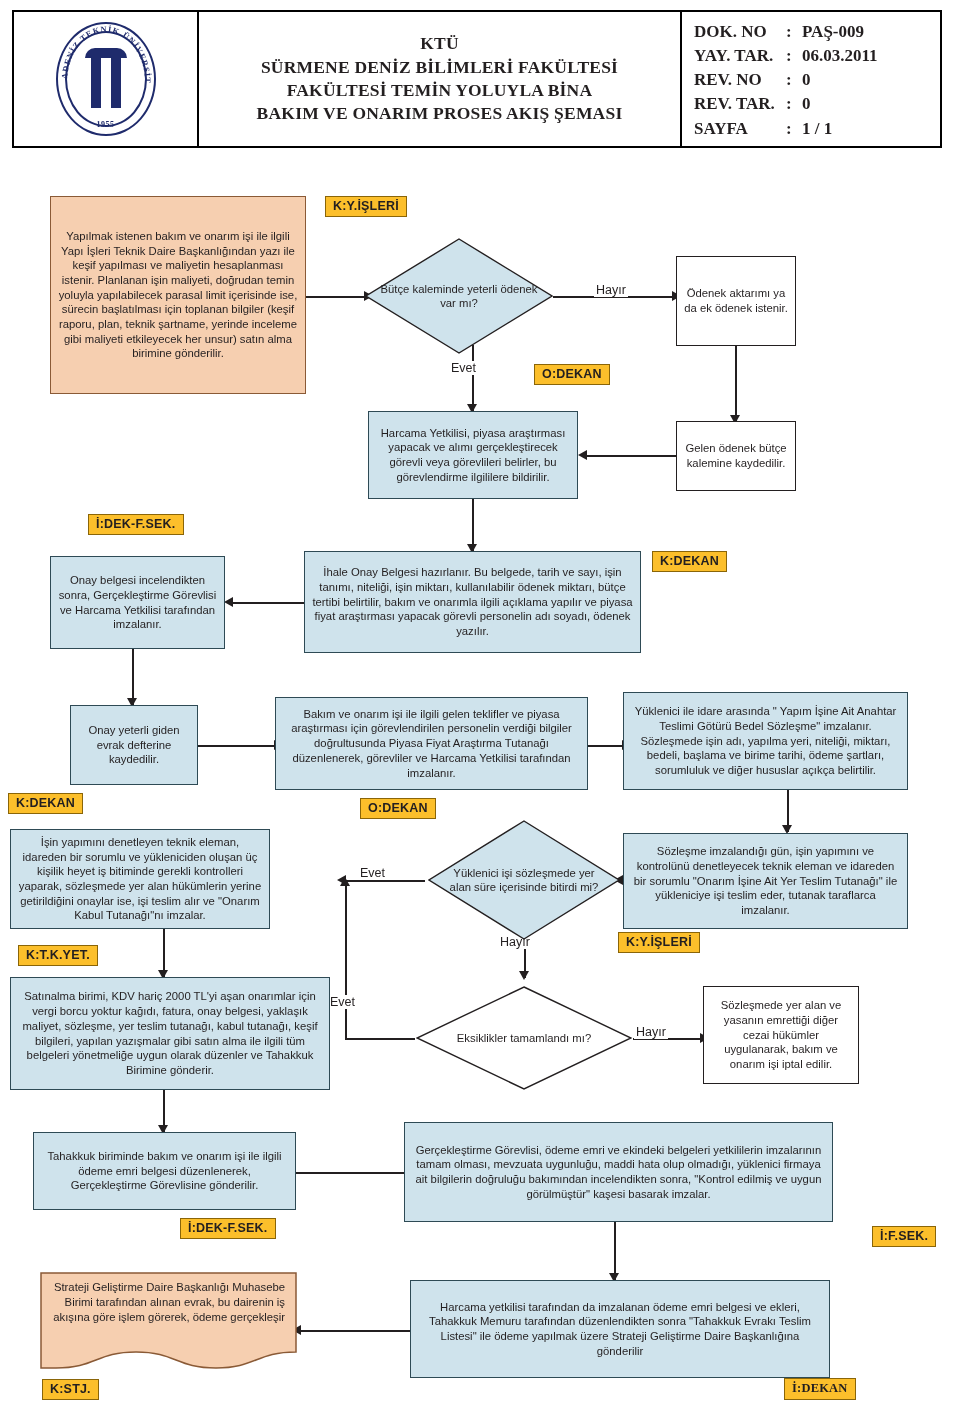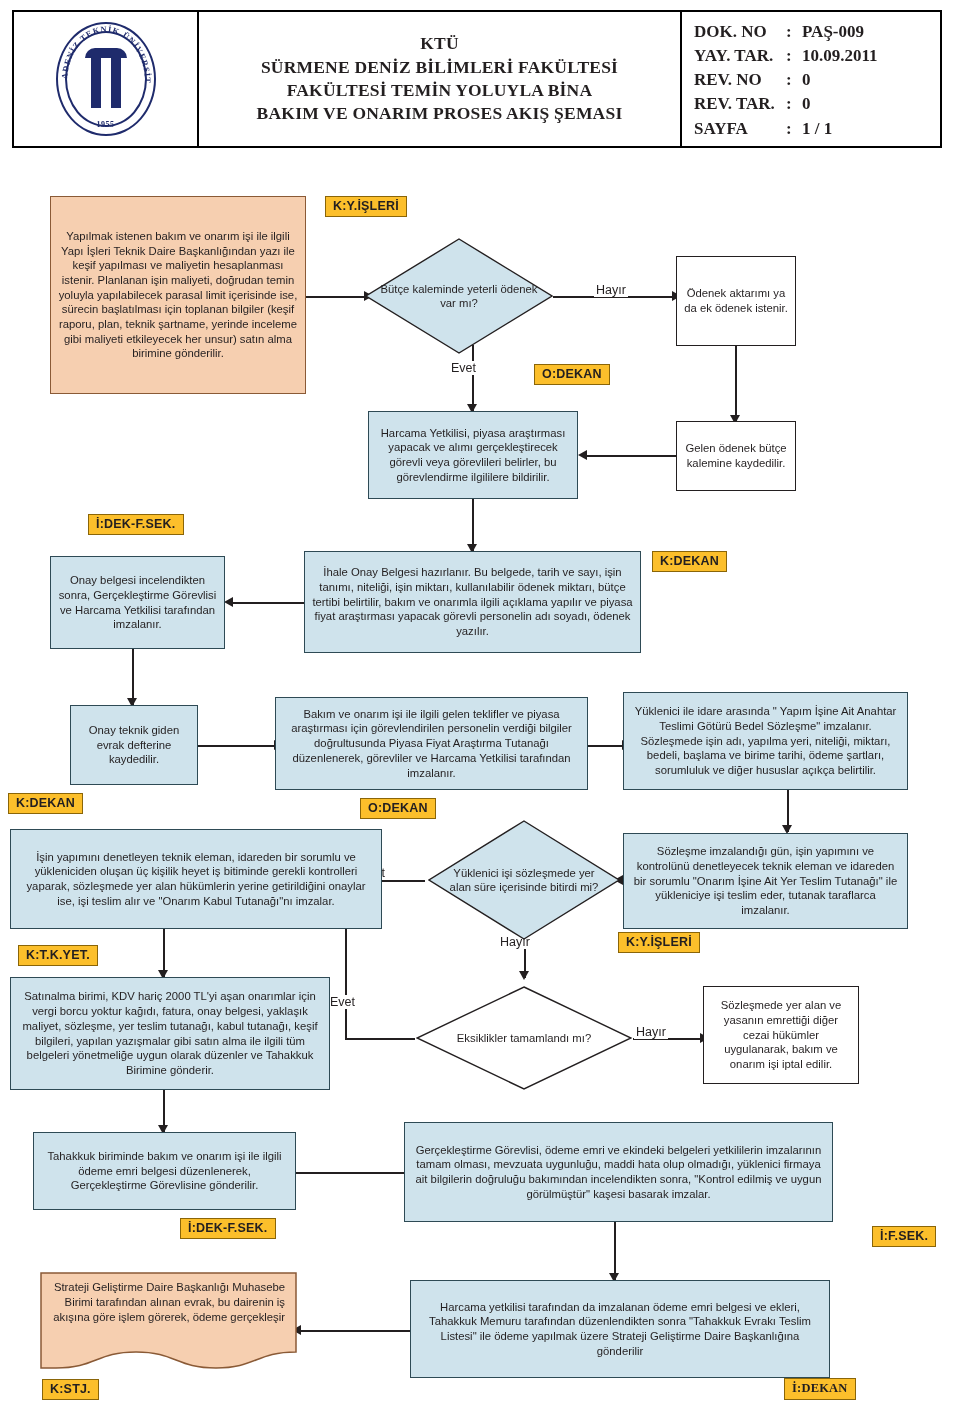--- a/index.html
+++ b/index.html
@@ -250,21 +250,21 @@
 
     <div class="hdr-meta">
       <div class="meta-row">
         <span class="meta-k">DOK. NO</span>
         <span class="meta-c">:</span>
         <span>PAŞ-009</span>
       </div>
       <div class="meta-row">
         <span class="meta-k">YAY. TAR.</span>
         <span class="meta-c">:</span>
-        <span>10.09.2011</span>
+        <span>06.03.2011</span>
       </div>
       <div class="meta-row">
         <span class="meta-k">REV. NO</span>
         <span class="meta-c">:</span>
         <span>0</span>
       </div>
       <div class="meta-row">
         <span class="meta-k">REV. TAR.</span>
         <span class="meta-c">:</span>
         <span>0</span>
@@ -373,36 +373,36 @@
 
   <div class="node proc-blue" style="left:50px;top:556px;width:175px;height:93px;">
     <div class="t">Onay belgesi incelendikten sonra, Gerçekleştirme Görevlisi ve Harcama Yetkilisi tarafından imzalanır.</div>
   </div>
 
   <div class="node proc-blue" style="left:304px;top:551px;width:337px;height:102px;">
     <div class="t">İhale Onay Belgesi hazırlanır. Bu belgede, tarih ve sayı, işin tanımı, niteliği, işin miktarı, kullanılabilir ödenek miktarı, bütçe tertibi belirtilir, bakım ve onarımla ilgili açıklama yapılır ve piyasa fiyat araştırması yapacak görevli personelin adı soyadı, ödenek yazılır.</div>
   </div>
 
   <div class="node proc-blue" style="left:70px;top:705px;width:128px;height:80px;">
-    <div class="t">Onay teknik giden evrak defterine kaydedilir.</div>
+    <div class="t">Onay yeterli giden evrak defterine kaydedilir.</div>
   </div>
 
   <div class="node proc-blue" style="left:275px;top:697px;width:313px;height:93px;">
     <div class="t">Bakım ve onarım işi ile ilgili gelen teklifler ve piyasa araştırması için görevlendirilen personelin verdiği bilgiler doğrultusunda Piyasa Fiyat Araştırma Tutanağı düzenlenerek, görevliler ve Harcama Yetkilisi tarafından imzalanır.</div>
   </div>
 
   <div class="node proc-blue" style="left:623px;top:692px;width:285px;height:98px;">
     <div class="t">Yüklenici ile idare arasında " Yapım İşine Ait Anahtar Teslimi Götürü Bedel Sözleşme" imzalanır. Sözleşmede işin adı, yapılma yeri, niteliği, miktarı, bedeli, başlama ve birime tarihi, ödeme şartları, sorumluluk ve diğer hususlar açıkça belirtilir.</div>
   </div>
 
   <div class="node proc-blue" style="left:623px;top:833px;width:285px;height:96px;">
     <div class="t">Sözleşme imzalandığı gün, işin yapımını ve kontrolünü denetleyecek teknik eleman ve idareden bir sorumlu "Onarım İşine Ait Yer Teslim Tutanağı" ile yükleniciye işi teslim eder, tutanak taraflarca imzalanır.</div>
   </div>
 
-  <div class="node proc-blue" style="left:10px;top:829px;width:372px;height:100px;">
+  <div class="node proc-blue" style="left:10px;top:829px;width:260px;height:100px;">
     <div class="t">İşin yapımını denetleyen teknik eleman, idareden bir sorumlu ve yükleniciden oluşan üç kişilik heyet iş bitiminde gerekli kontrolleri yaparak, sözleşmede yer alan hükümlerin yerine getirildiğini onaylar ise, işi teslim alır ve "Onarım Kabul Tutanağı"nı imzalar.</div>
   </div>
 
   <div class="diamond" style="left:428px;top:820px;width:192px;height:120px;">
     <svg width="192" height="120" viewBox="0 0 192 120">
       <polygon points="96,1 191,60 96,119 1,60" fill="#cfe3ec" stroke="#231f20" stroke-width="1.4"></polygon>
     </svg>
     <div class="dtext">Yüklenici işi sözleşmede yer alan süre içerisinde bitirdi mi?</div>
   </div>
 

